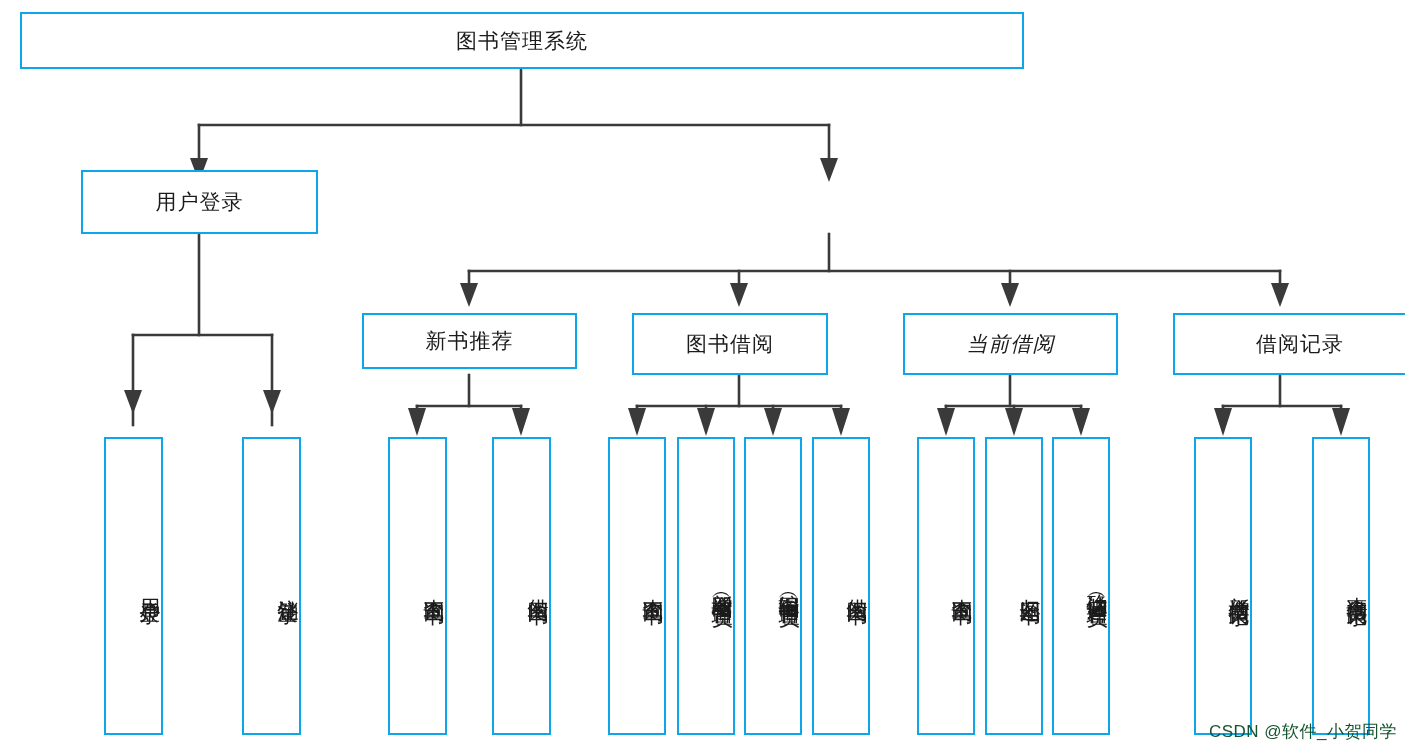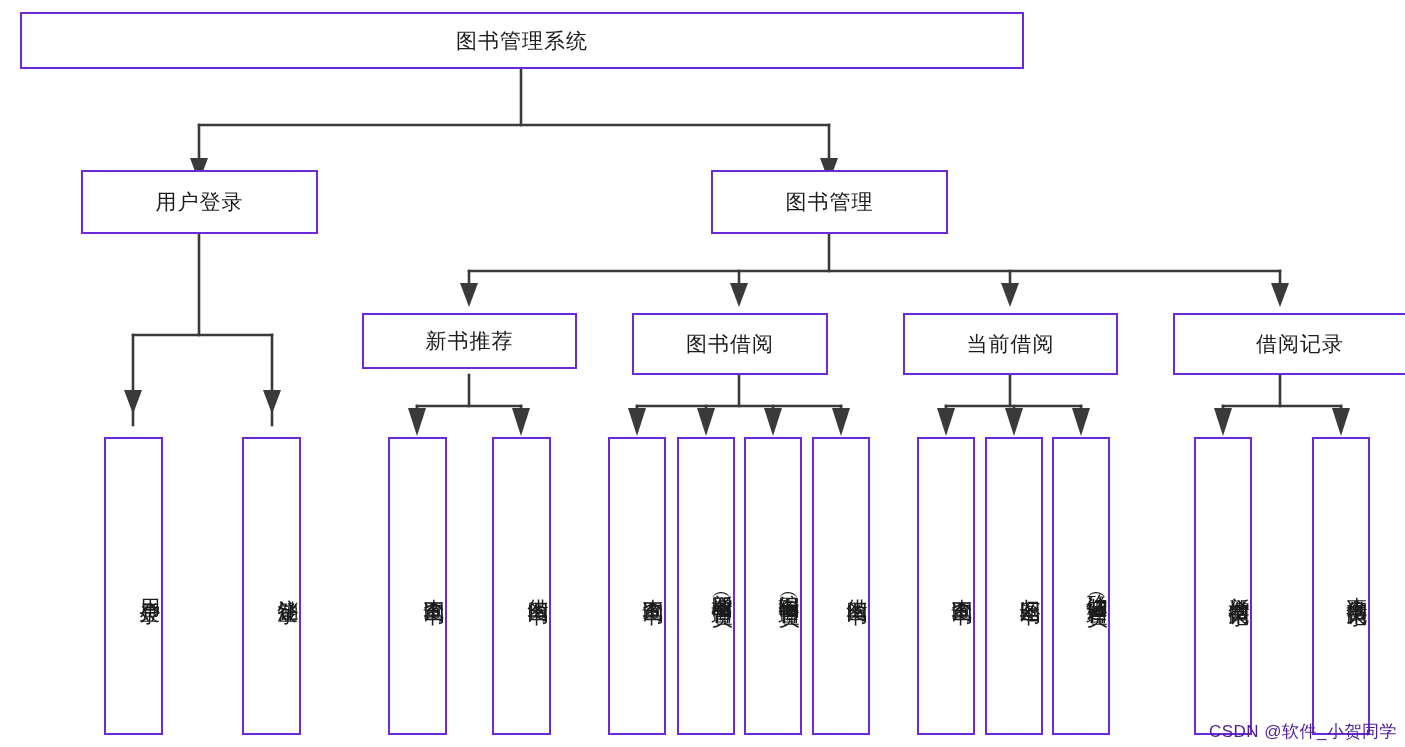--- a/index.html
+++ b/index.html
@@ -1,30 +1,30 @@
 <!DOCTYPE html>
 <html><head>
 <meta charset="utf-8">
 <style>
   html,body{margin:0;padding:0;background:#ffffff;}
   body{width:1405px;height:747px;overflow:hidden;
        font-family:"Liberation Sans","DejaVu Sans",sans-serif;}
   #diagram-root{position:relative;width:1405px;height:747px;background:#fff;}
   svg.edges{position:absolute;left:0;top:0;width:1405px;height:747px;}
   .node{position:absolute;box-sizing:border-box;background:#ffffff;
-        border:2px solid #6d28d9;display:flex;align-items:center;
+        border:2px solid #0ea5e9;display:flex;align-items:center;
         justify-content:center;color:#1b1b1b;}
   .node.h{font-size:21px;letter-spacing:1px;}
   .node.leaf{writing-mode:vertical-rl;text-orientation:upright;
              padding-top:8px;padding-bottom:8px;font-size:21px;
              letter-spacing:2px;align-items:flex-start;justify-content:center;}
   .node .lbl{white-space:pre;}
   .node.leaf .lbl{writing-mode:vertical-rl;text-orientation:upright;line-height:1;}
   #watermark{position:absolute;right:8px;bottom:4px;font-size:17px;
-             color:#4c1d95;letter-spacing:0.5px;white-space:nowrap;}
+             color:#14532d;letter-spacing:0.5px;white-space:nowrap;}
 </style>
 </head>
 <body>
 
 <div id="diagram-root">
 
   <svg class="edges" viewBox="0 0 1405 747" xmlns="http://www.w3.org/2000/svg">
     <defs>
       <marker id="arw" viewBox="0 0 12 12" refX="6" refY="10" markerWidth="9" markerHeight="9" orient="auto-start-reverse">
         <path d="M 1 0 L 11 0 L 6 12 z" fill="#3a3a3a"></path>
@@ -96,31 +96,28 @@
     </g>
   </svg>
 
   <div class="node h" style="left:20px;top:12px;width:1004px;height:57px;">
     <span class="lbl">图书管理系统</span>
   </div>
 
   <div class="node h" style="left:81px;top:170px;width:237px;height:64px;">
     <span class="lbl">用户登录</span>
   </div>
-  <div class="node h" style="left:711px;top:170px;width:237px;height:64px;">
-    <span class="lbl">图书管理</span>
-  </div>
 
   <div class="node h" style="left:362px;top:313px;width:215px;height:56px;">
     <span class="lbl">新书推荐</span>
   </div>
   <div class="node h" style="left:632px;top:313px;width:196px;height:62px;">
     <span class="lbl">图书借阅</span>
   </div>
-  <div class="node h" style="left:903px;top:313px;width:215px;height:62px;">
+  <div class="node h" style="left:903px;top:313px;width:215px;height:62px;font-style:italic;">
     <span class="lbl">当前借阅</span>
   </div>
   <div class="node h" style="left:1173px;top:313px;width:254px;height:62px;">
     <span class="lbl">借阅记录</span>
   </div>
 
   <div class="node leaf" style="left:104px;top:437px;width:59px;height:298px;">
     <span class="lbl">用户登录</span>
   </div>
   <div class="node leaf" style="left:242px;top:437px;width:59px;height:298px;">

